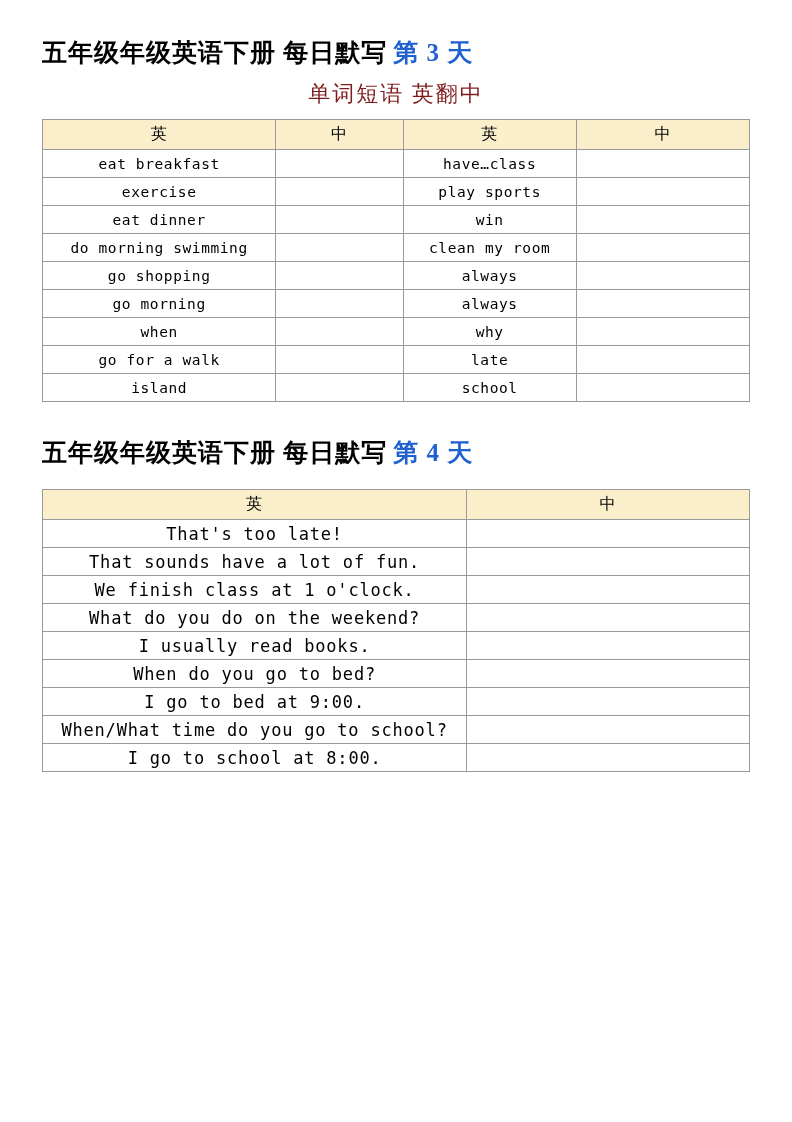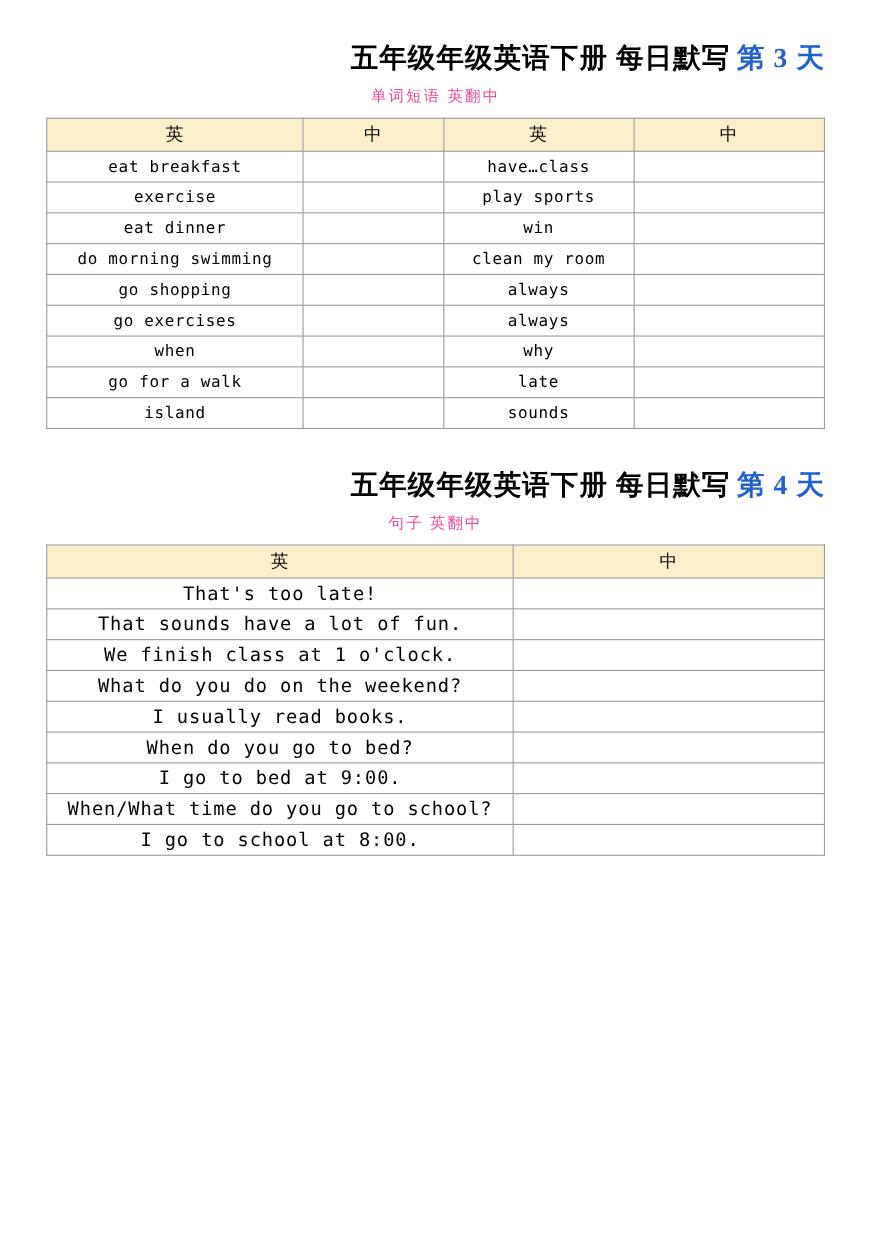--- a/index.html
+++ b/index.html
@@ -21,36 +21,36 @@
     box-sizing: border-box;
     padding: 0 42px;
     position: relative;
   }
 
   
   .section {
     width: 100%;
   }
   .doc-title {
-    text-align: right;
+    text-align: left;
     font-family: "Liberation Serif", serif;
     font-weight: bold;
     font-size: 25px;
     letter-spacing: 1px;
     white-space: nowrap;
   }
   .doc-title .day {
     color: #2060d0;
     margin-left: 6px;
   }
   .doc-subtitle {
     text-align: center;
     font-family: "Liberation Serif", serif;
-    font-size: 14px;
-    color: #ec4899;
+    font-size: 22px;
+    color: #7f1d1d;
     letter-spacing: 2px;
   }
 
   
   table.sheet {
     border-collapse: collapse;
     width: 100%;
     table-layout: fixed;
   }
   table.sheet th,
@@ -156,58 +156,57 @@
           <td>clean my room</td>
           <td class="blank"></td>
         </tr>
         <tr>
           <td>go shopping</td>
           <td class="blank"></td>
           <td>always</td>
           <td class="blank"></td>
         </tr>
         <tr>
-          <td>go exercises</td>
+          <td>go morning</td>
           <td class="blank"></td>
           <td>always</td>
           <td class="blank"></td>
         </tr>
         <tr>
           <td>when</td>
           <td class="blank"></td>
           <td>why</td>
           <td class="blank"></td>
         </tr>
         <tr>
           <td>go for a walk</td>
           <td class="blank"></td>
           <td>late</td>
           <td class="blank"></td>
         </tr>
         <tr>
           <td>island</td>
           <td class="blank"></td>
-          <td>sounds</td>
+          <td>school</td>
           <td class="blank"></td>
         </tr>
       </tbody>
     </table>
   </div>
 
   <div class="spacer-lg"></div>
 
   <div class="section">
 
     <div class="doc-title">
       <span>五年级年级英语下册  每日默写</span><span class="day">第 4 天</span>
     </div>
 
     <div class="spacer-sm"></div>
 
-    <div class="doc-subtitle">句子   英翻中</div>
 
     <div class="spacer-sm"></div>
 
     <table class="sheet t-sent">
       <colgroup>
           <col class="c1">
           <col class="c2">
         </colgroup>
       <thead>
         <tr>

